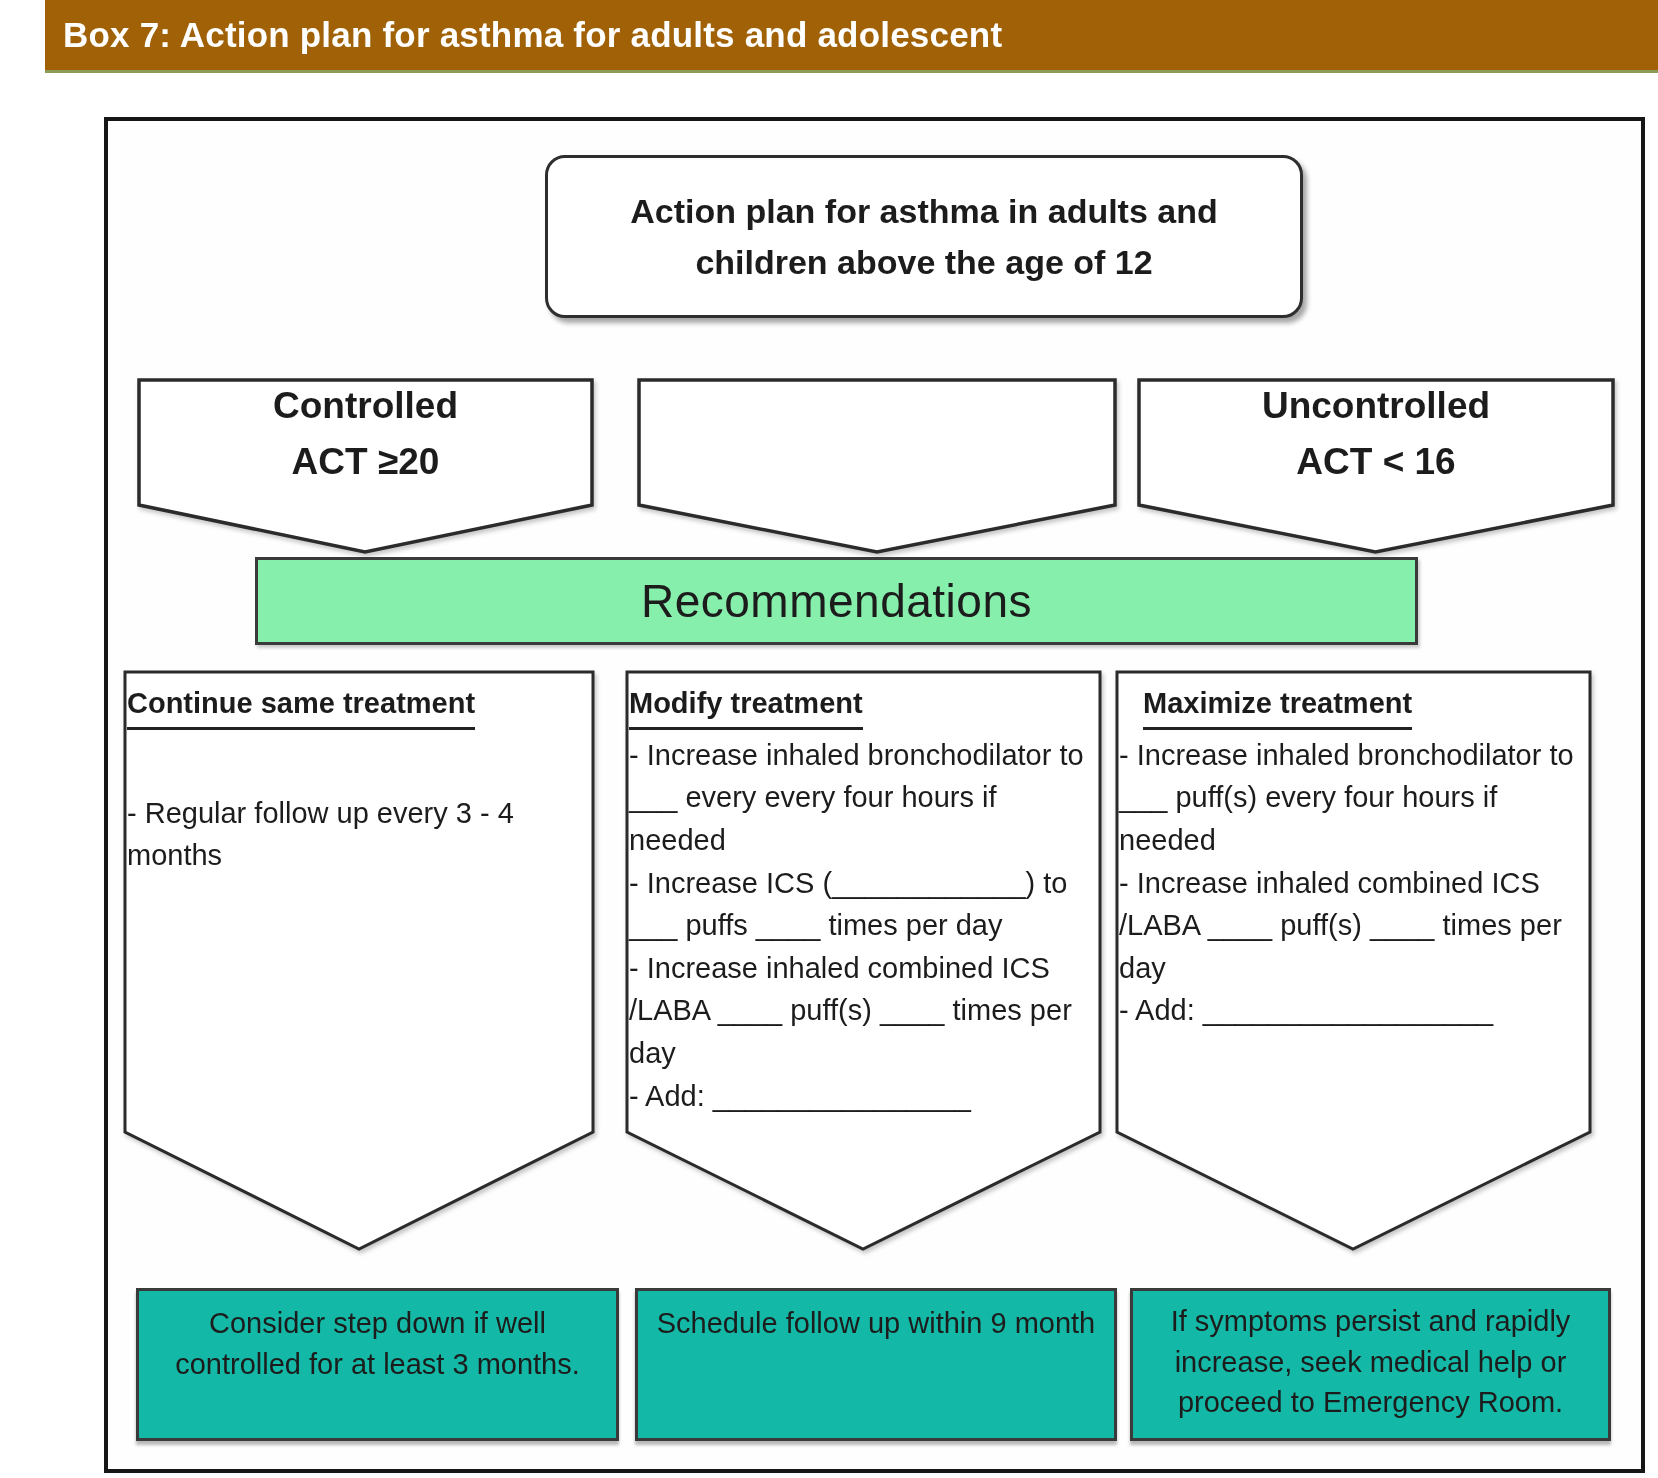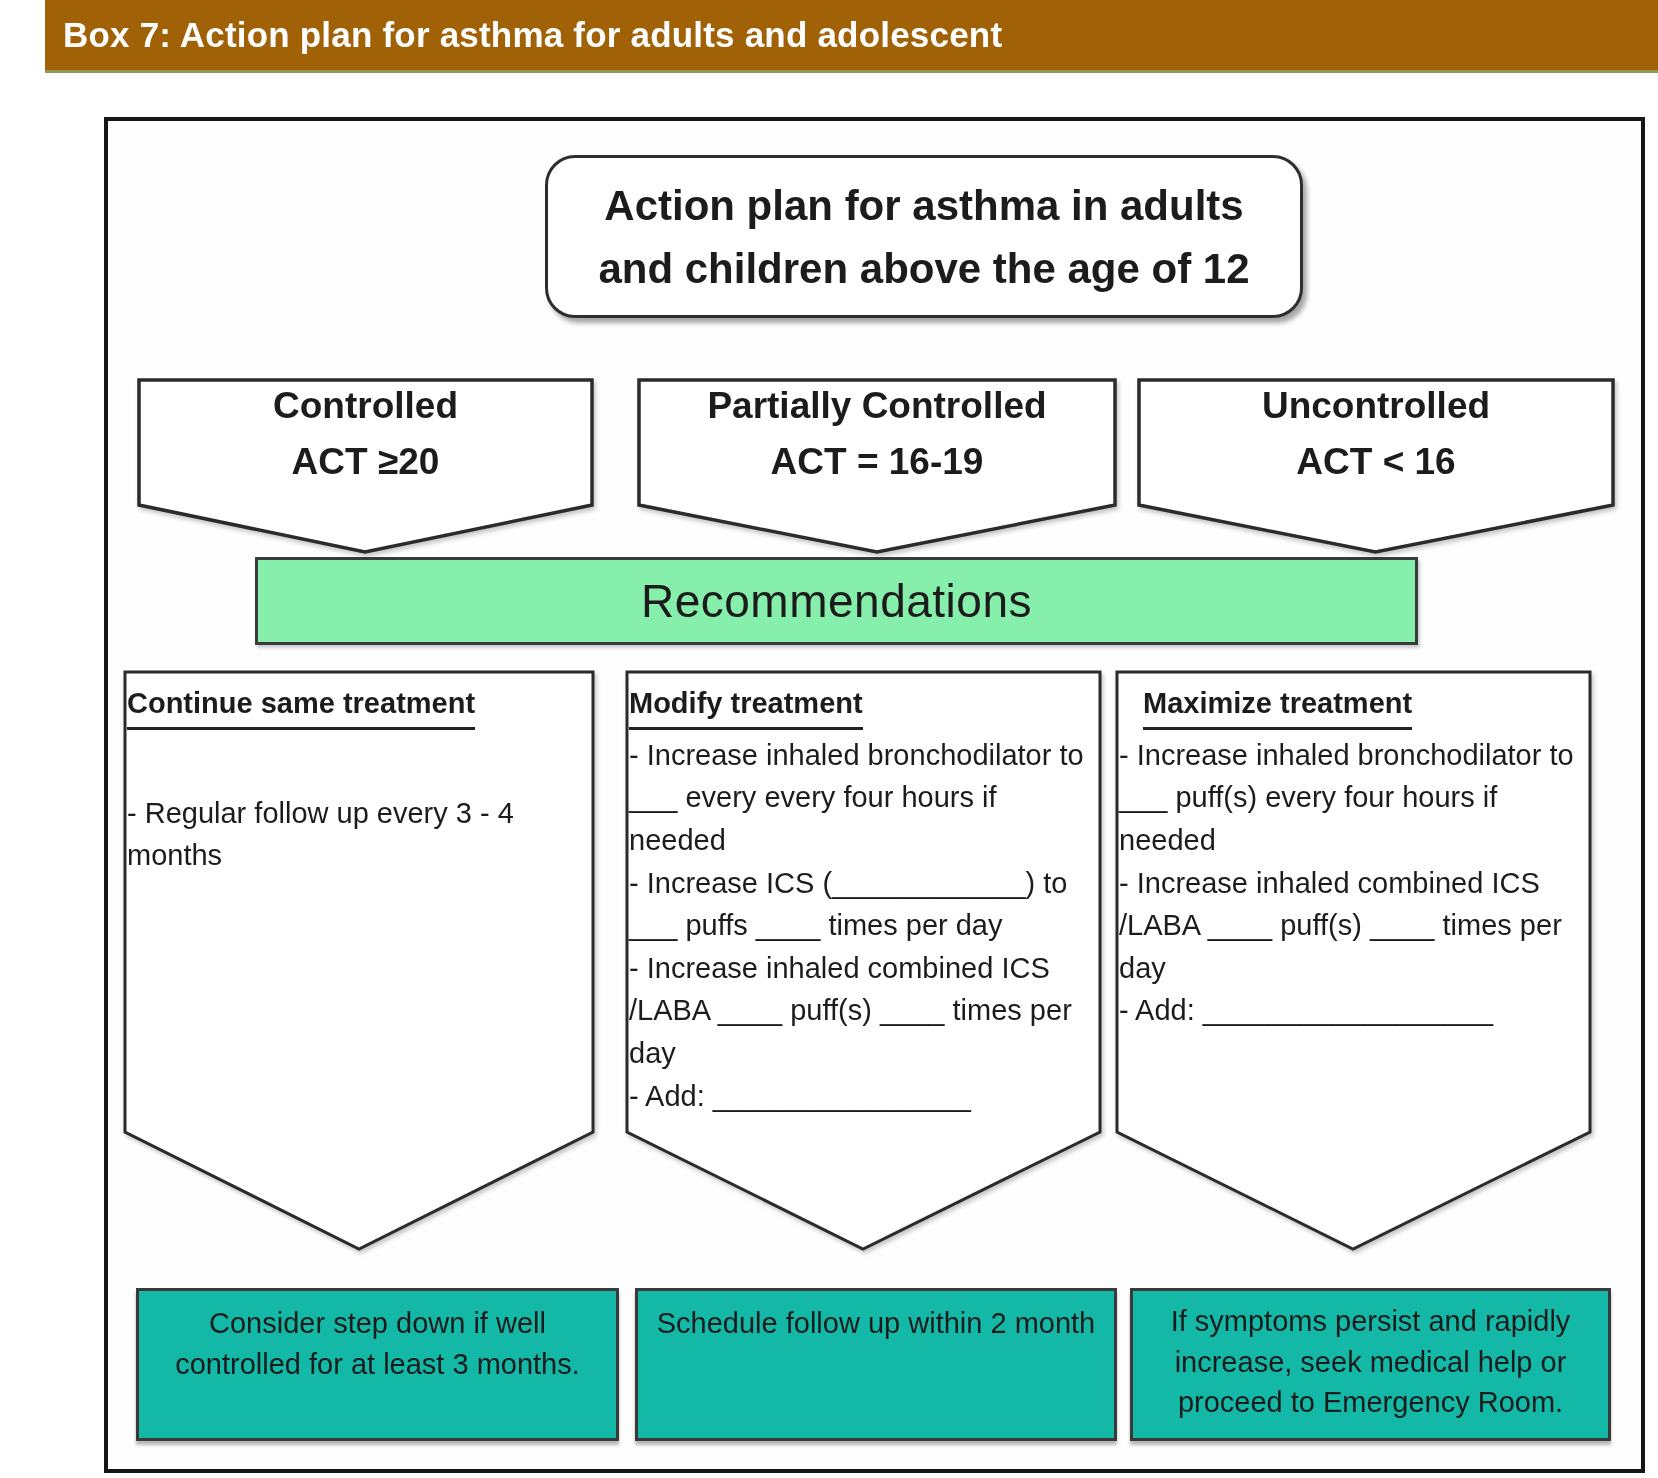--- a/index.html
+++ b/index.html
@@ -23,24 +23,24 @@
     color:#ffffff; font-size:35px; font-weight:bold; letter-spacing:0.2px;
   }
   
   .frame {
     position:absolute; left:104px; top:117px; width:1541px; height:1356px;
     border:4px solid #161616; background:#fefefe;
   }
   
   .title-box {
     position:absolute; left:437px; top:34px; width:758px; height:163px;
-    border:3px solid #2e2e2e; border-radius:30px; background:#fff;
+    border:3px solid #2e2e2e; border-radius:20px; background:#fff;
     box-shadow:4px 5px 5px rgba(0,0,0,0.35);
     display:flex; align-items:center; justify-content:center; text-align:center;
-    font-size:42px; font-weight:bold; line-height:1.5;
+    font-size:34px; font-weight:bold; line-height:1.5;
     padding:0 46px;
   }
   
   .banner { position:absolute; }
   .banner svg {
     position:absolute; left:0; top:0; width:100%; height:100%;
     filter:drop-shadow(2px 3px 2px rgba(0,0,0,0.22));
   }
   .banner .banner-text { position:relative; }
   
@@ -102,24 +102,20 @@
     <div class="banner-text">
       <div>Controlled</div>
       <div>ACT ≥20</div>
     </div>
   </div>
 
   <div class="banner status-banner" style="left:529px; width:480px;">
     <svg viewBox="0 0 480 177" preserveAspectRatio="none">
       <polygon points="2,2 478,2 478,127 240,174 2,127" fill="#ffffff" stroke="#2b2b2b" stroke-width="3.5"></polygon>
     </svg>
-    <div class="banner-text">
-      <div>Partially Controlled</div>
-      <div>ACT = 16-19</div>
-    </div>
   </div>
 
   <div class="banner status-banner" style="left:1029px; width:478px;">
     <svg viewBox="0 0 479 177" preserveAspectRatio="none">
       <polygon points="2,2 477,2 477,127 239,174 2,127" fill="#ffffff" stroke="#2b2b2b" stroke-width="3.5"></polygon>
     </svg>
     <div class="banner-text">
       <div>Uncontrolled</div>
       <div>ACT &lt; 16</div>
     </div>
@@ -161,19 +157,19 @@
       <div class="bullet">- Increase inhaled bronchodilator to ___ puff(s) every four hours if needed</div>
       <div class="bullet">- Increase inhaled combined ICS /LABA ____ puff(s) ____ times per day</div>
       <div class="bullet">-  Add: __________________</div>
     </div>
   </div>
 
   <div class="followup-box fu-1">
     <span>Consider step down if well controlled for at least 3 months.</span>
   </div>
   <div class="followup-box fu-2">
-    <span>Schedule follow up within 2 month</span>
+    <span>Schedule follow up within 9 month</span>
   </div>
   <div class="followup-box fu-3">
     <span>If symptoms persist and rapidly increase, seek medical help or proceed to Emergency Room.</span>
   </div>
 
 </div>
 
 </body></html>

